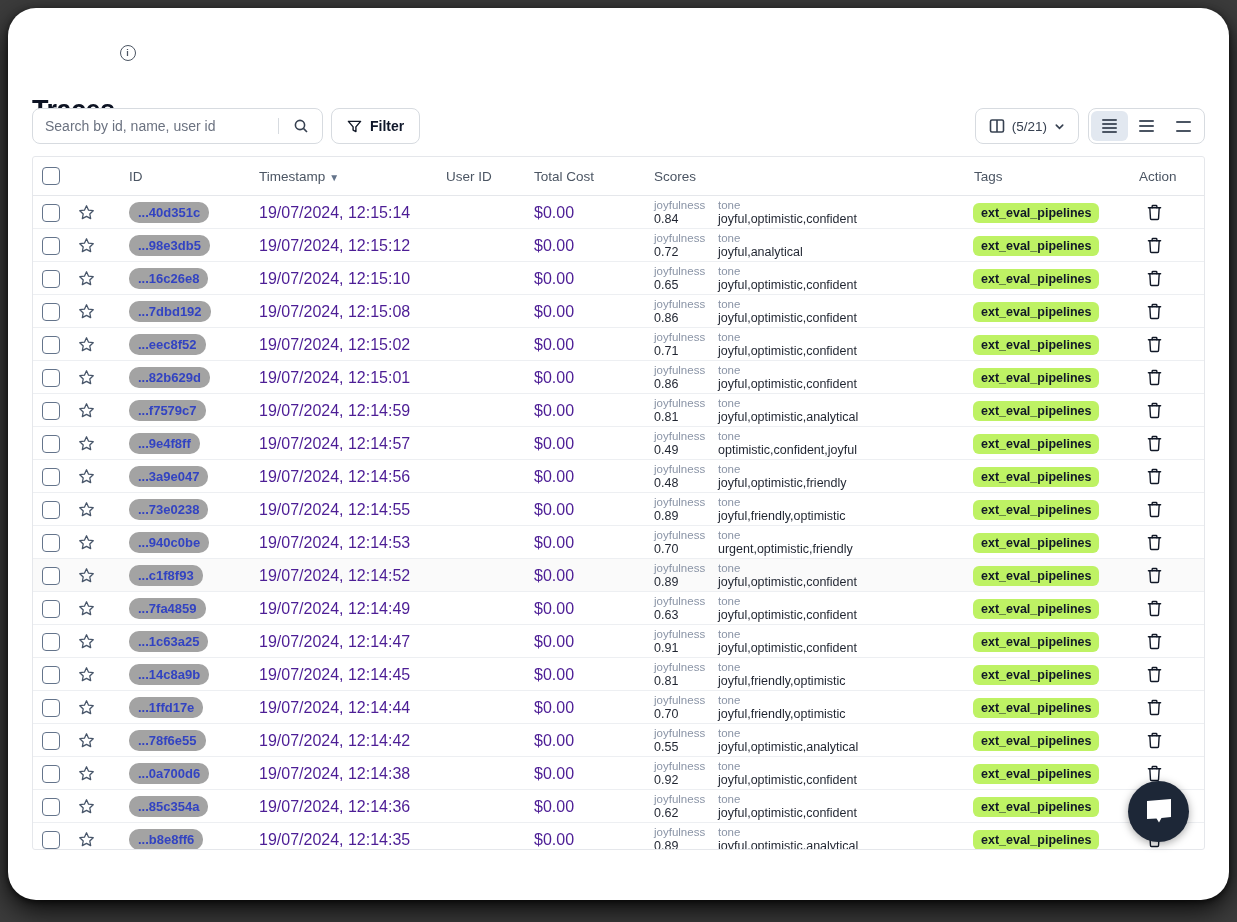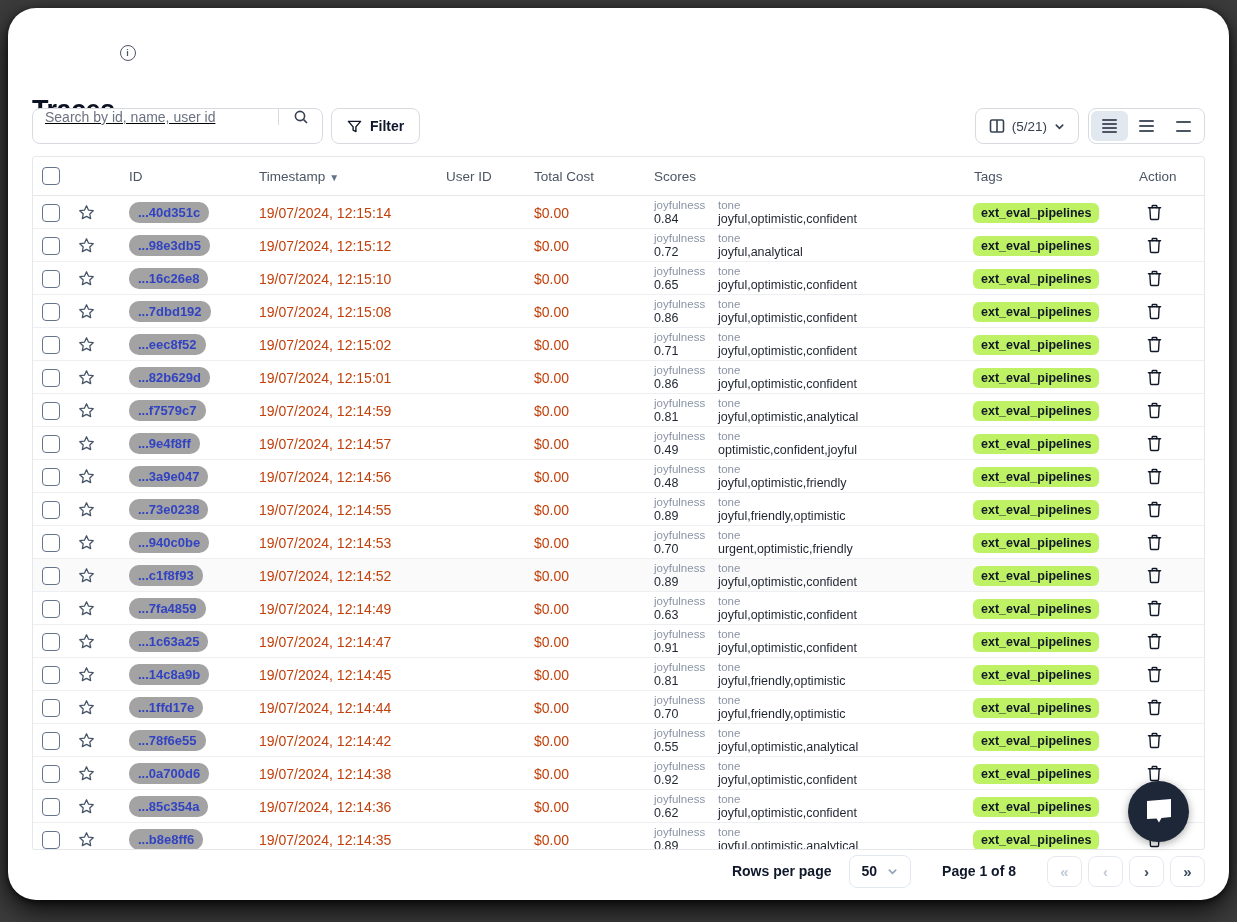--- a/index.html
+++ b/index.html
@@ -20,21 +20,21 @@
   .page-title{font-size:27px;font-weight:800;color:#0c1222;letter-spacing:-0.5px;line-height:30px;margin-top:47px;}
   .info-icon{
     width:14px;height:14px;border:1.4px solid #4b5563;border-radius:50%;
     display:inline-flex;align-items:center;justify-content:center;
     font-size:9px;color:#4b5563;font-weight:600;margin-left:5px;margin-top:-3px;
   }
   
   .toolbar{margin-top:28px;height:36px;display:flex;align-items:center;}
   .search-box{
     width:291px;height:36px;border:1px solid #d7dbe0;border-radius:8px;
-    display:flex;align-items:flex-start;box-sizing:border-box;background:#fff;text-decoration:underline;
+    display:flex;align-items:center;box-sizing:border-box;background:#fff;
   }
   .search-input{
     flex:1;border:0;outline:0;background:transparent;padding:0 12px;
     font-size:14px;color:#111827;font-family:inherit;
   }
   .search-input::placeholder{color:#6b7280;}
   .search-icon-seg{
     width:43px;border-left:1px solid #d7dbe0;display:flex;align-items:center;justify-content:center;
   }
   .btn{
@@ -76,21 +76,21 @@
   .cell-center{display:flex;justify-content:center;align-items:center;}
   .checkbox{
     width:16px;height:16px;border:1.5px solid #64748b;border-radius:4px;background:#fff;cursor:pointer;
   }
   .star-cell{padding-left:9px;display:flex;align-items:center;}
   .id-cell{padding-left:10px;}
   .id-badge{
     display:inline-block;background:#a3a3a3;color:#3243c2;font-weight:700;font-size:13px;
     padding:3px 9px;border-radius:10px;cursor:pointer;white-space:nowrap;
   }
-  .ts-cell,.cost-cell{font-size:14px;color:#c2410c;padding-left:10px;white-space:nowrap;}
+  .ts-cell,.cost-cell{font-size:16px;color:#4c1d95;padding-left:10px;white-space:nowrap;}
   .scores-cell{display:flex;padding-left:10px;overflow:hidden;height:33px;box-sizing:border-box;padding-top:2px;}
   .score-block{display:flex;flex-direction:column;line-height:1.25;}
   .score-block.first{width:64px;flex:none;}
   .score-label{font-size:11.5px;color:#8a94a6;}
   .score-value{font-size:12.5px;color:#1f2430;white-space:nowrap;}
   .tag-cell{padding-left:9px;}
   .tag-badge{
     display:inline-block;background:#bef264;color:#111827;font-weight:600;font-size:12.5px;
     padding:3px 8px;border-radius:6px;white-space:nowrap;
   }
@@ -965,38 +965,20 @@
                   <path d="M5.5 4V2.3c0-.5.4-.8.9-.8h3.2c.5 0 .9.3.9.8V4"></path>
                   <path d="M3 4l.7 11.4c0 .6.5 1.1 1.1 1.1h6.4c.6 0 1.1-.5 1.1-1.1L13 4"></path>
                 </svg>
               </span>
             </span>
           </div>
         </div>
       </div>
   </div>
 
-  <div class="footer">
-    <span class="footer-label">Rows per page</span>
-    <div class="page-size-select">
-      <span>50</span>
-      <span style="display:flex;">
-        <svg width="11" height="11" viewBox="0 0 12 12" fill="none" stroke="#94a3b8" stroke-width="1.8" stroke-linecap="round">
-          <path d="M2.5 4.5 L6 8 L9.5 4.5"></path>
-        </svg>
-      </span>
-    </div>
-    <span class="page-info">Page 1 of 8</span>
-    <div class="pager">
-      <button class="pager-btn disabled">«</button>
-      <button class="pager-btn disabled">‹</button>
-      <button class="pager-btn enabled">›</button>
-      <button class="pager-btn enabled">»</button>
-    </div>
-  </div>
 
 </div>
 
 <div class="chat-fab">
   <span style="display:flex;">
     <svg width="30" height="28" viewBox="0 0 30 28" fill="#ffffff">
       <path d="M3 3 L27 1 L27 19 L17.5 20 L15 24.5 L12.5 20.4 L3 21 Z"></path>
     </svg>
   </span>
 </div>

